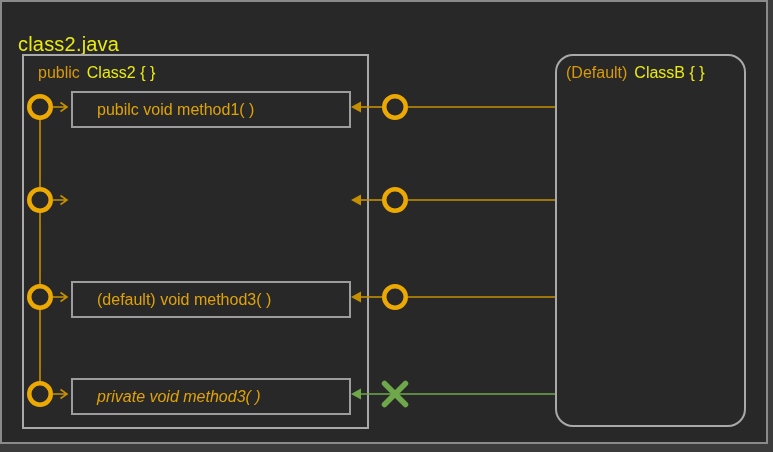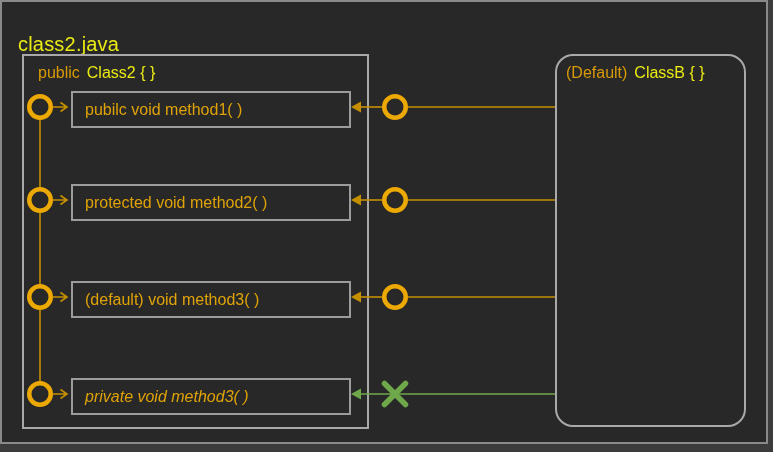--- a/index.html
+++ b/index.html
@@ -28,21 +28,21 @@
   .class-box.left{left:20px;width:347px;height:375px;}
   .class-box.right{left:553px;width:191px;height:373px;border-radius:18px;}
   .class-label{position:absolute;top:8px;font-size:16px;white-space:nowrap;}
   .class-box.left .class-label{left:14px;}
   .class-box.right .class-label{left:9px;}
   .modifier{color:var(--orange);margin-right:7px;}
   .class-name{color:var(--yellow);}
   .method-box{
     position:absolute;left:69px;width:280px;height:37px;
     border:2px solid var(--method-border);box-sizing:border-box;background:var(--bg);
-    display:flex;align-items:center;padding-left:12px;
+    display:flex;align-items:center;padding-left:24px;
     color:var(--method-orange);font-size:16px;white-space:nowrap;
   }
   .m0{top:89px;} .m1{top:182px;} .m2{top:279px;} .m3{top:376px;font-style:italic;}
   svg.overlay{position:absolute;left:0;top:0;pointer-events:none;}
   .conn-line{stroke:var(--line);stroke-width:1.6;fill:none;}
   .conn-line.green{stroke:var(--green);}
   .arrow-head-solid{fill:var(--line);}
   .arrow-head-solid.green{fill:var(--green);}
   .open-arrow{stroke:var(--line);stroke-width:1.6;fill:none;}
   .ring{fill:var(--bg);stroke:var(--gold);stroke-width:4.5;}
@@ -62,23 +62,20 @@
   </div>
 
   <div class="class-box right">
     <div class="class-label">
       <span class="modifier">(Default)</span><span class="class-name">ClassB { }</span>
     </div>
   </div>
 
   <div class="method-box m0">
     <span>pubilc void method1( )</span>
-  </div>
-  <div class="method-box m1">
-    <span>protected void method2( )</span>
   </div>
   <div class="method-box m2">
     <span>(default) void method3( )</span>
   </div>
   <div class="method-box m3">
     <span>private void method3( )</span>
   </div>
 </div>
 
 <svg class="overlay" width="773" height="452" viewBox="0 0 773 452">

